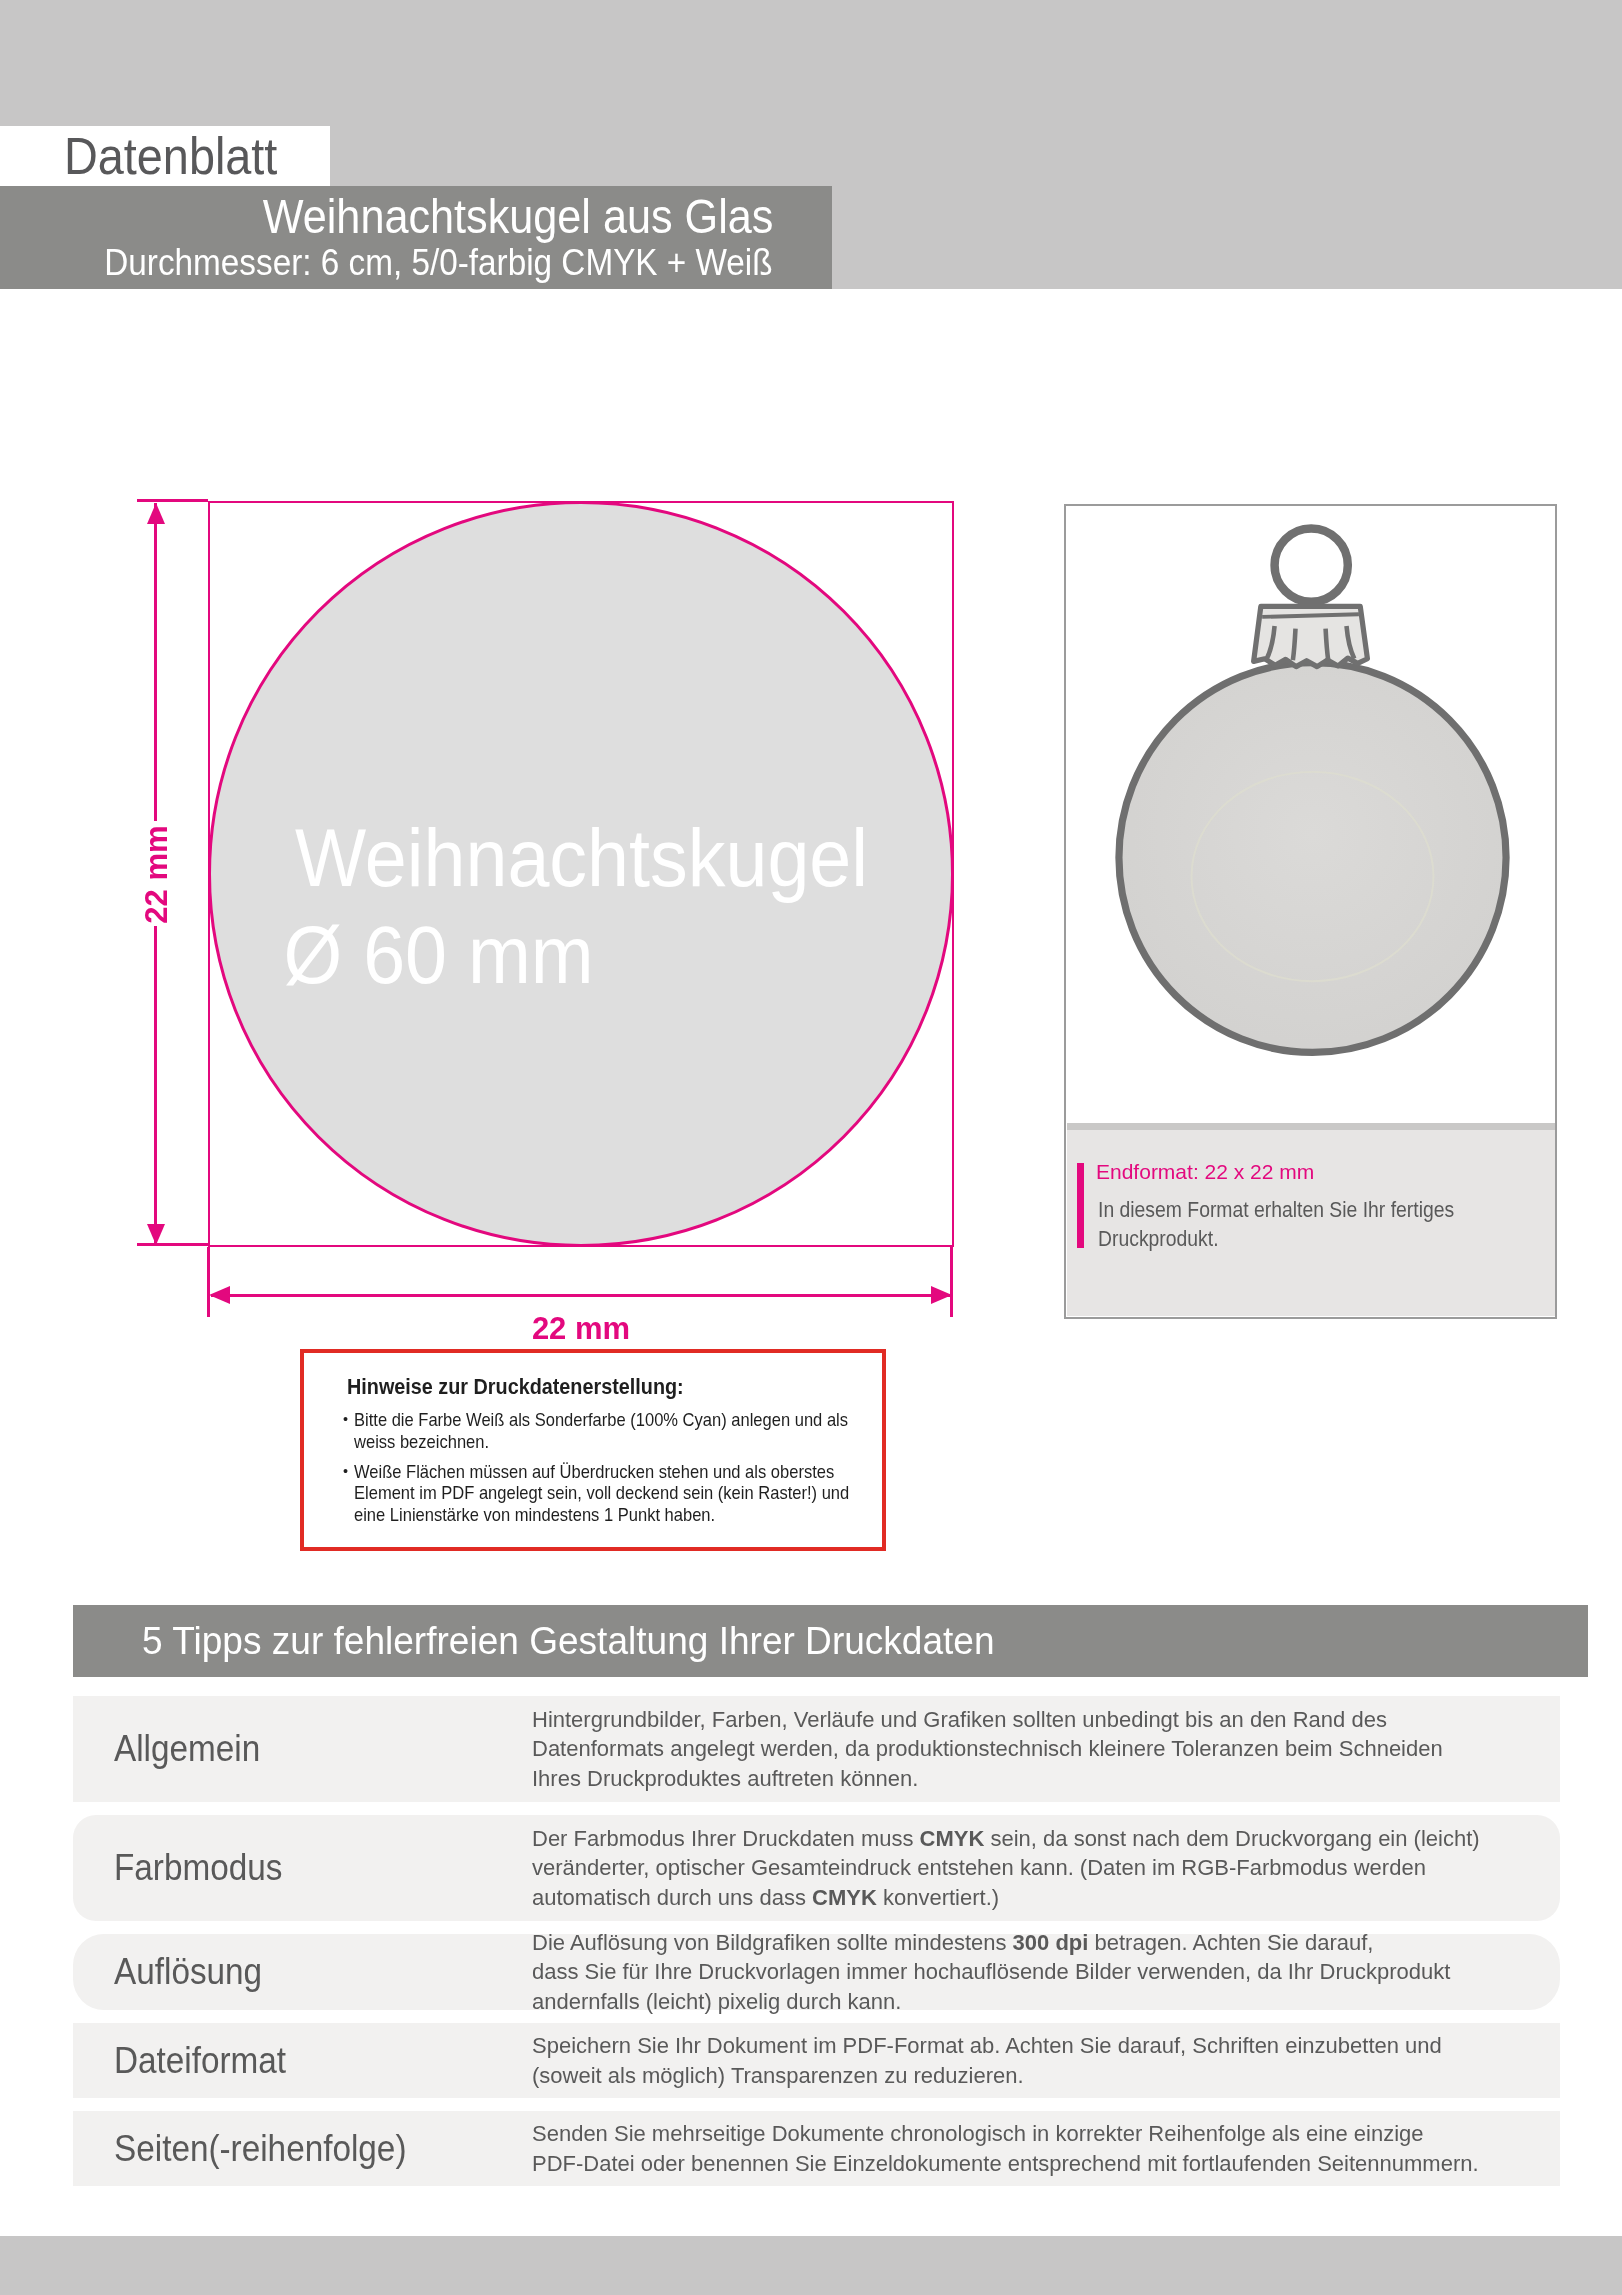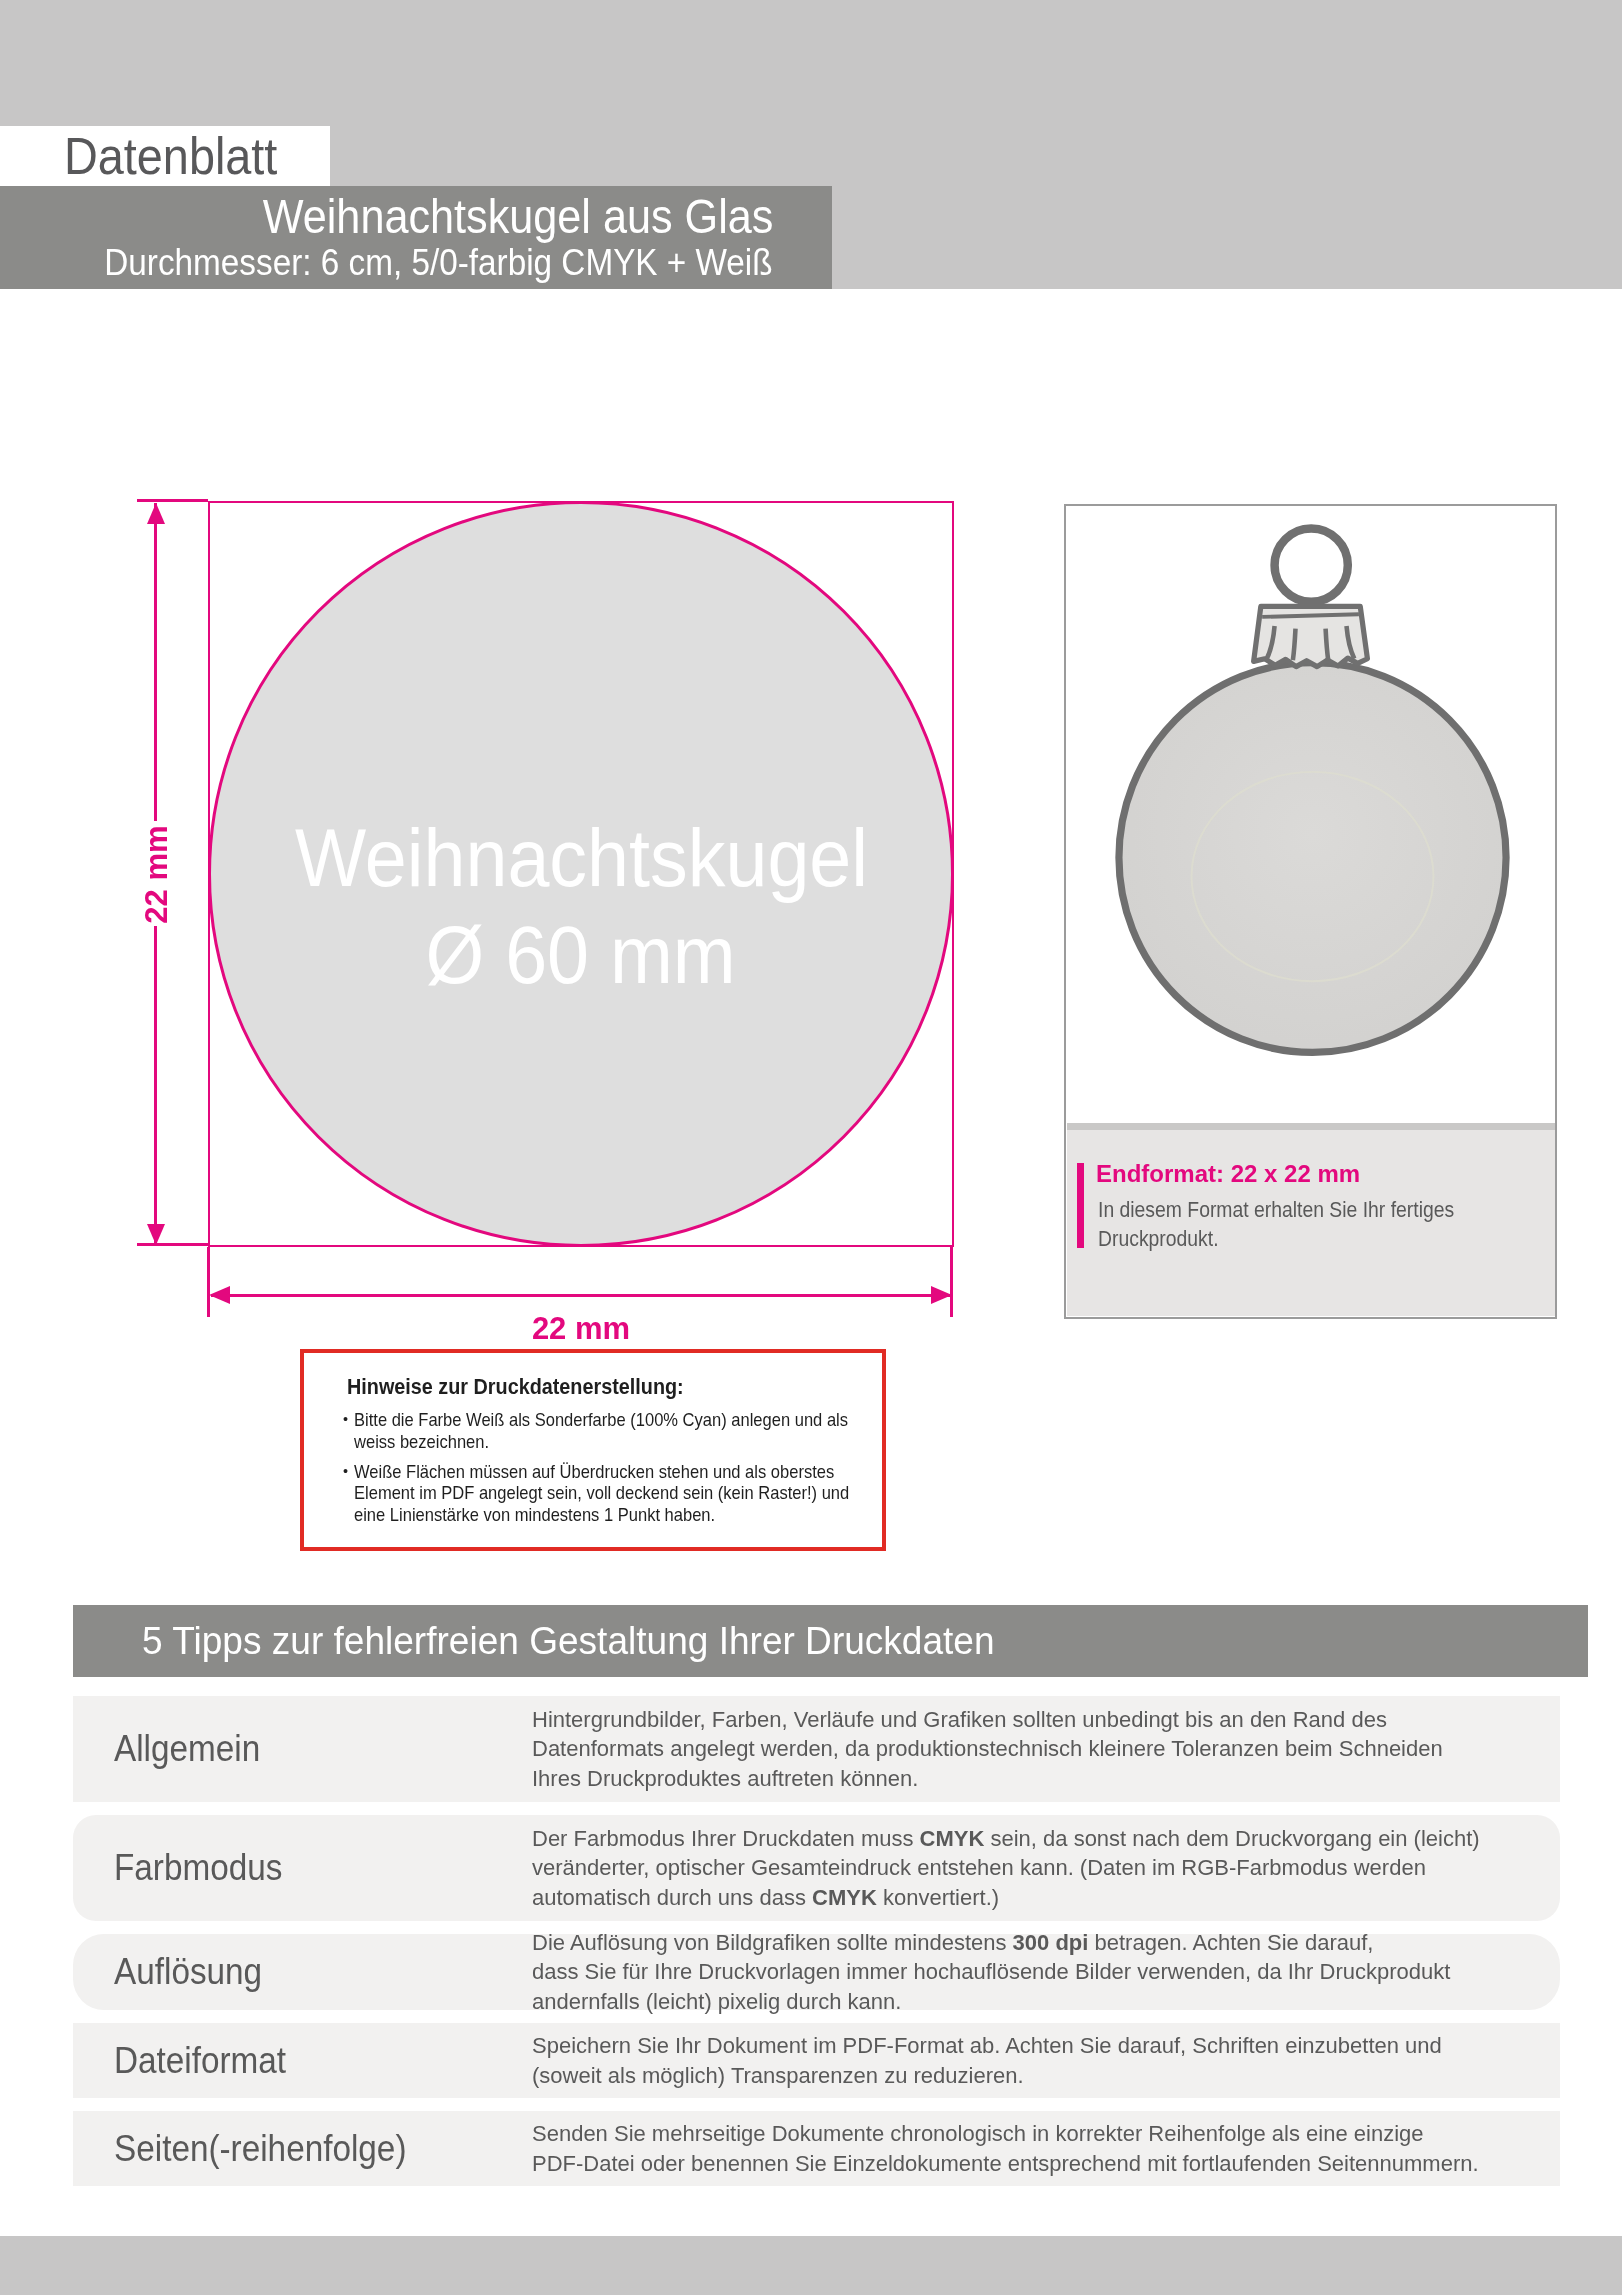--- a/index.html
+++ b/index.html
@@ -20,41 +20,41 @@
   .hb-sub{font-size:37px;line-height:42px;white-space:nowrap;}
   .hb-title span,.hb-sub span{display:inline-block;transform:scaleX(.9);transform-origin:right center;}
 
   
   .dgm-square{left:208px;top:501px;width:746px;height:746px;box-sizing:border-box;
               border:2.6px solid var(--magenta);}
   .dgm-circle{left:208px;top:501px;width:746px;height:746px;box-sizing:border-box;
               border:3.3px solid var(--magenta);border-radius:50%;background:#DEDEDE;
               display:flex;flex-direction:column;justify-content:center;align-items:center;
               transform:translateZ(0);}
-  .dgm-circle .ctext{color:#ffffff;font-size:82px;line-height:97px;text-align:center;white-space:nowrap;}
+  .dgm-circle .ctext{color:#ffffff;font-size:82px;line-height:97px;white-space:nowrap;}
   .dgm-circle .cwrap{transform:translateY(32px);}
   .dgm-circle .ctext span{display:inline-block;transform:scaleX(.92);transform-origin:center;}
   .mline{background:var(--magenta);}
   .arrow{width:0;height:0;}
   .arrow.up{border-left:9.2px solid transparent;border-right:9.2px solid transparent;border-bottom:21px solid var(--magenta);}
   .arrow.down{border-left:9.2px solid transparent;border-right:9.2px solid transparent;border-top:21px solid var(--magenta);}
   .arrow.left{border-top:9.2px solid transparent;border-bottom:9.2px solid transparent;border-right:21px solid var(--magenta);}
   .arrow.right{border-top:9.2px solid transparent;border-bottom:9.2px solid transparent;border-left:21px solid var(--magenta);}
   .dim-label{color:var(--magenta);font-weight:bold;font-size:31px;white-space:nowrap;}
   .dim-label-v{left:58px;top:855px;width:196px;height:39px;line-height:39px;text-align:center;
                transform:rotate(-90deg);}
   .dim-label-h{left:483px;top:1310px;width:196px;height:37px;line-height:37px;text-align:center;}
 
   
   .product-box{left:1064px;top:504px;width:493px;height:815px;box-sizing:border-box;
                border:2.6px solid #9B9B9B;background:#fff;}
   .pb-panel{left:1067px;top:1123px;width:488px;height:193px;box-sizing:border-box;
             background:var(--panel_gray);border-top:7.9px solid #C9C8C7;}
   .ef-accent{left:1077px;top:1163px;width:6.5px;height:85px;background:var(--magenta);}
-  .ef-head{left:1096px;top:1160px;font-size:24px;font-weight:bold;color:var(--magenta);white-space:nowrap;}
+  .ef-head{left:1096px;top:1160px;font-size:21px;font-weight:normal;color:var(--magenta);white-space:nowrap;}
   .ef-body{left:1098px;top:1195px;font-size:22px;line-height:29.4px;color:#595959;}
   .ef-body div{white-space:nowrap;transform:scaleX(.88);transform-origin:left center;}
 
   
   .hinweise-box{left:300px;top:1349px;width:586px;height:202px;box-sizing:border-box;
                 border:4.6px solid var(--red);background:#fff;}
   .hw-title{margin:21px 0 9.2px 43px;font-size:22px;font-weight:bold;color:#1F1F1F;}
   .hw-title span{display:inline-block;transform:scaleX(.9);transform-origin:left center;white-space:nowrap;}
   .hw-list{margin:0;padding:0 0 0 39px;list-style:none;}
   .hw-list li{display:flex;margin-bottom:8.5px;color:#1F1F1F;}

